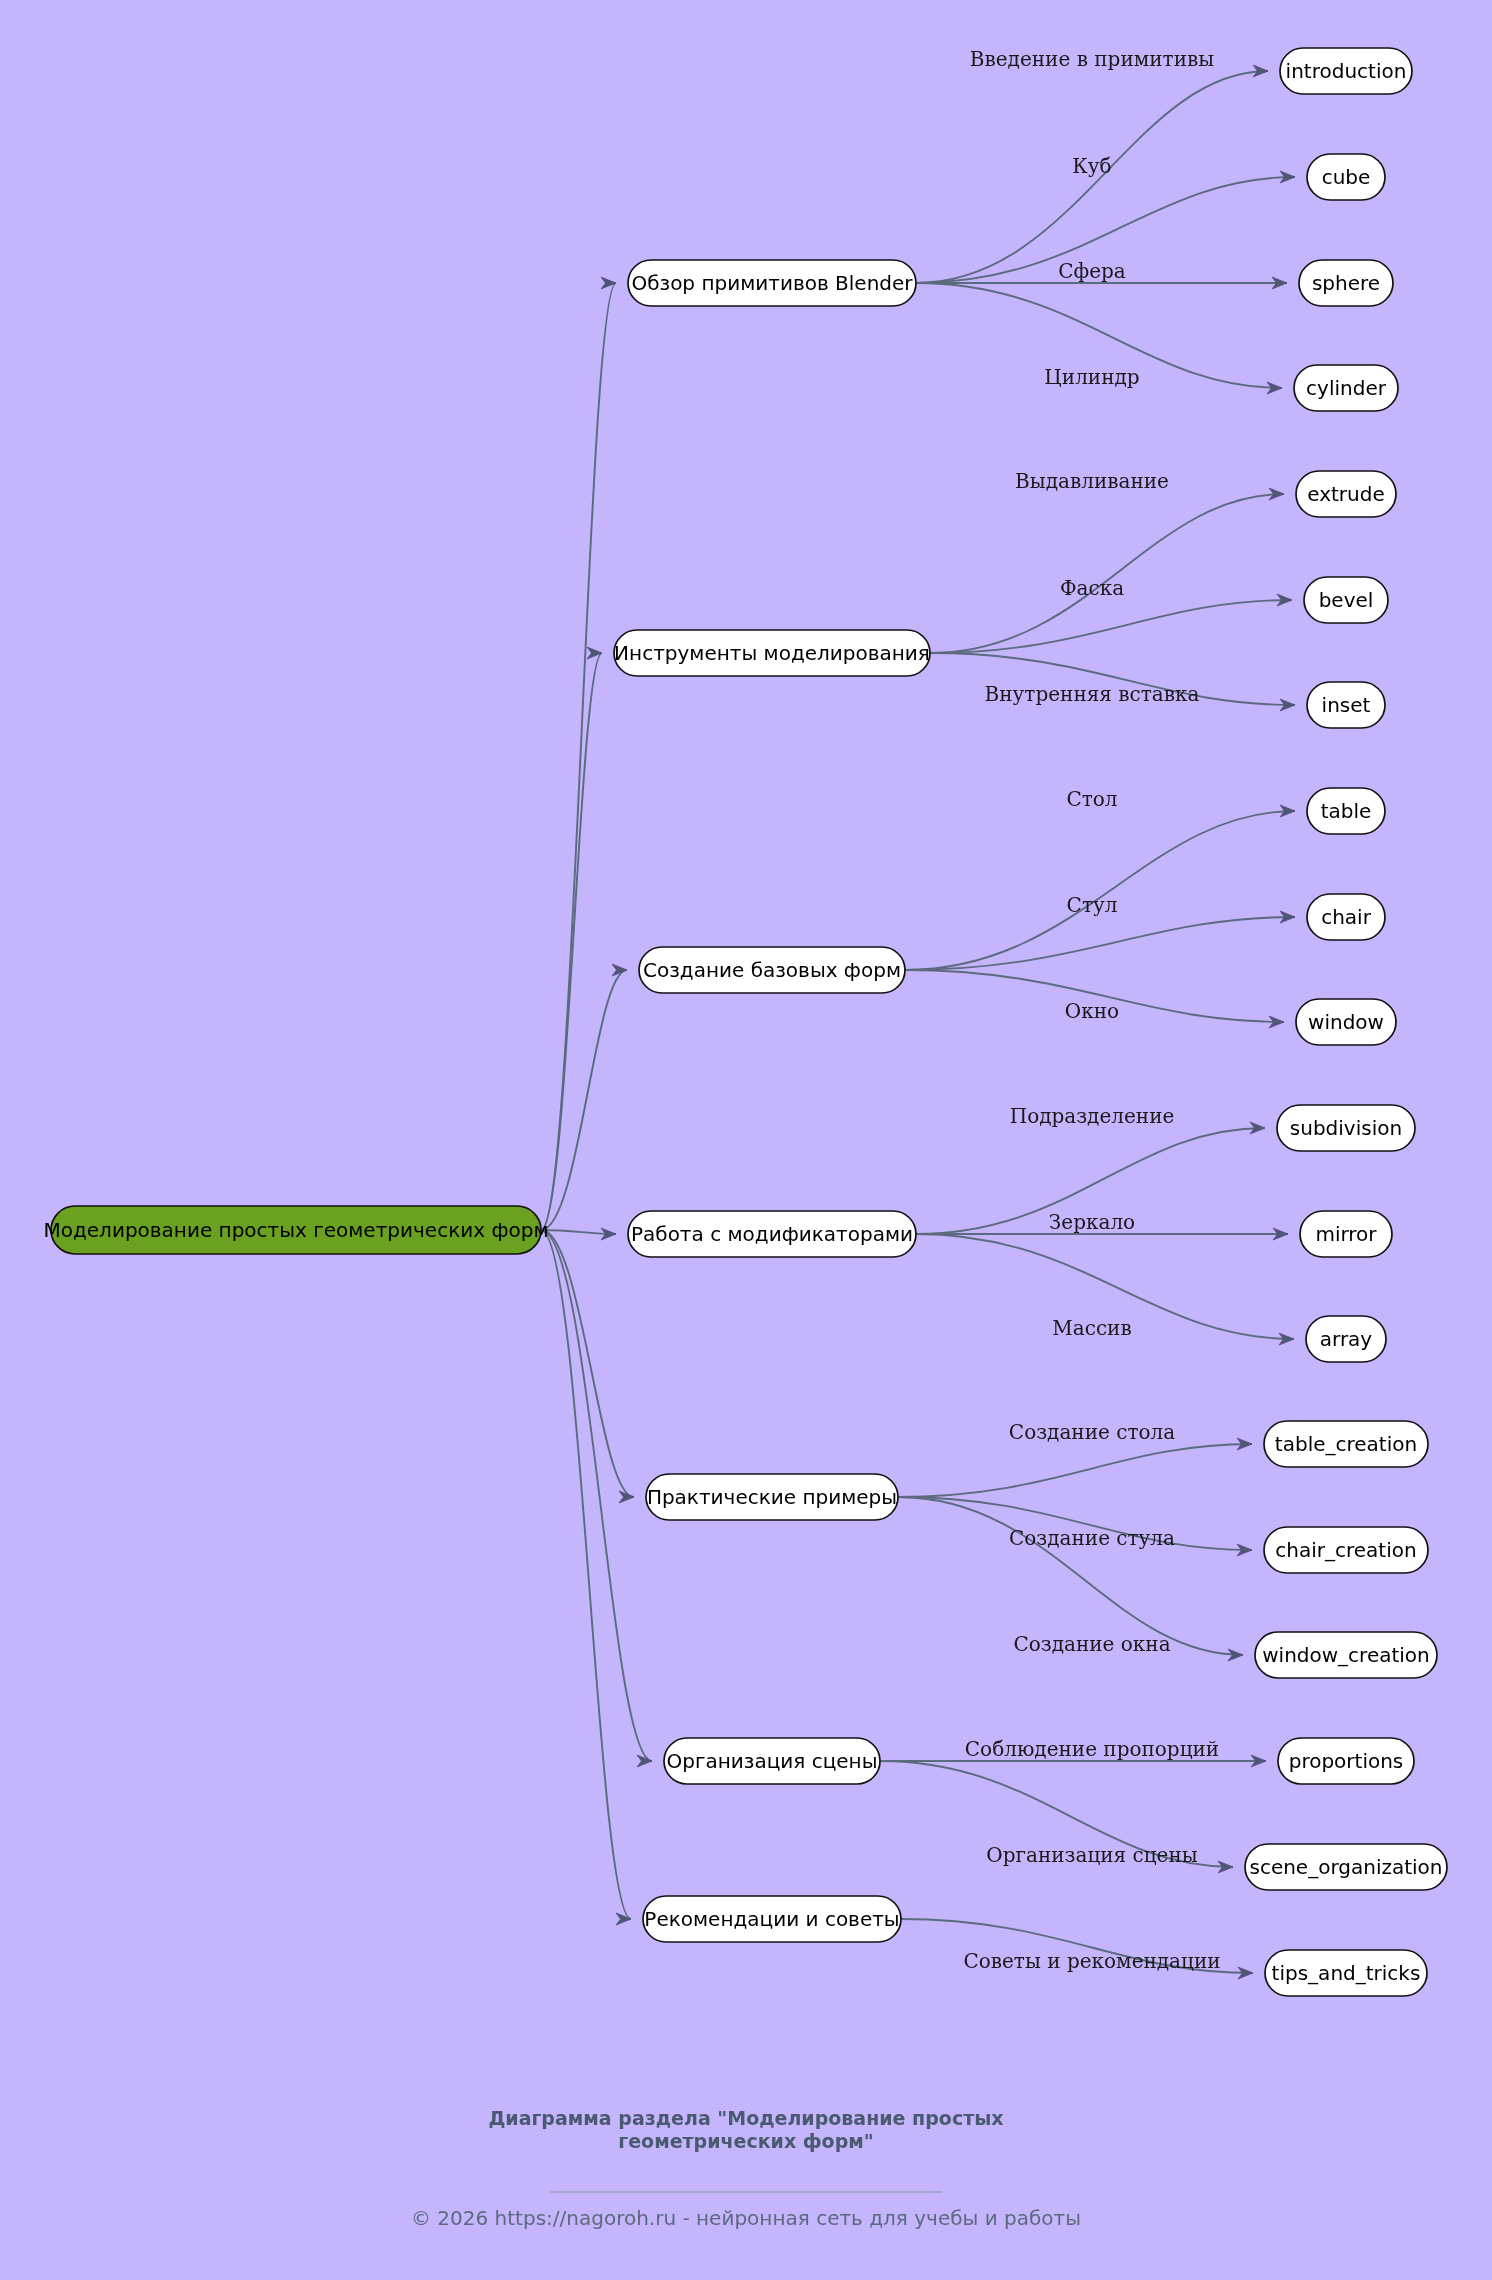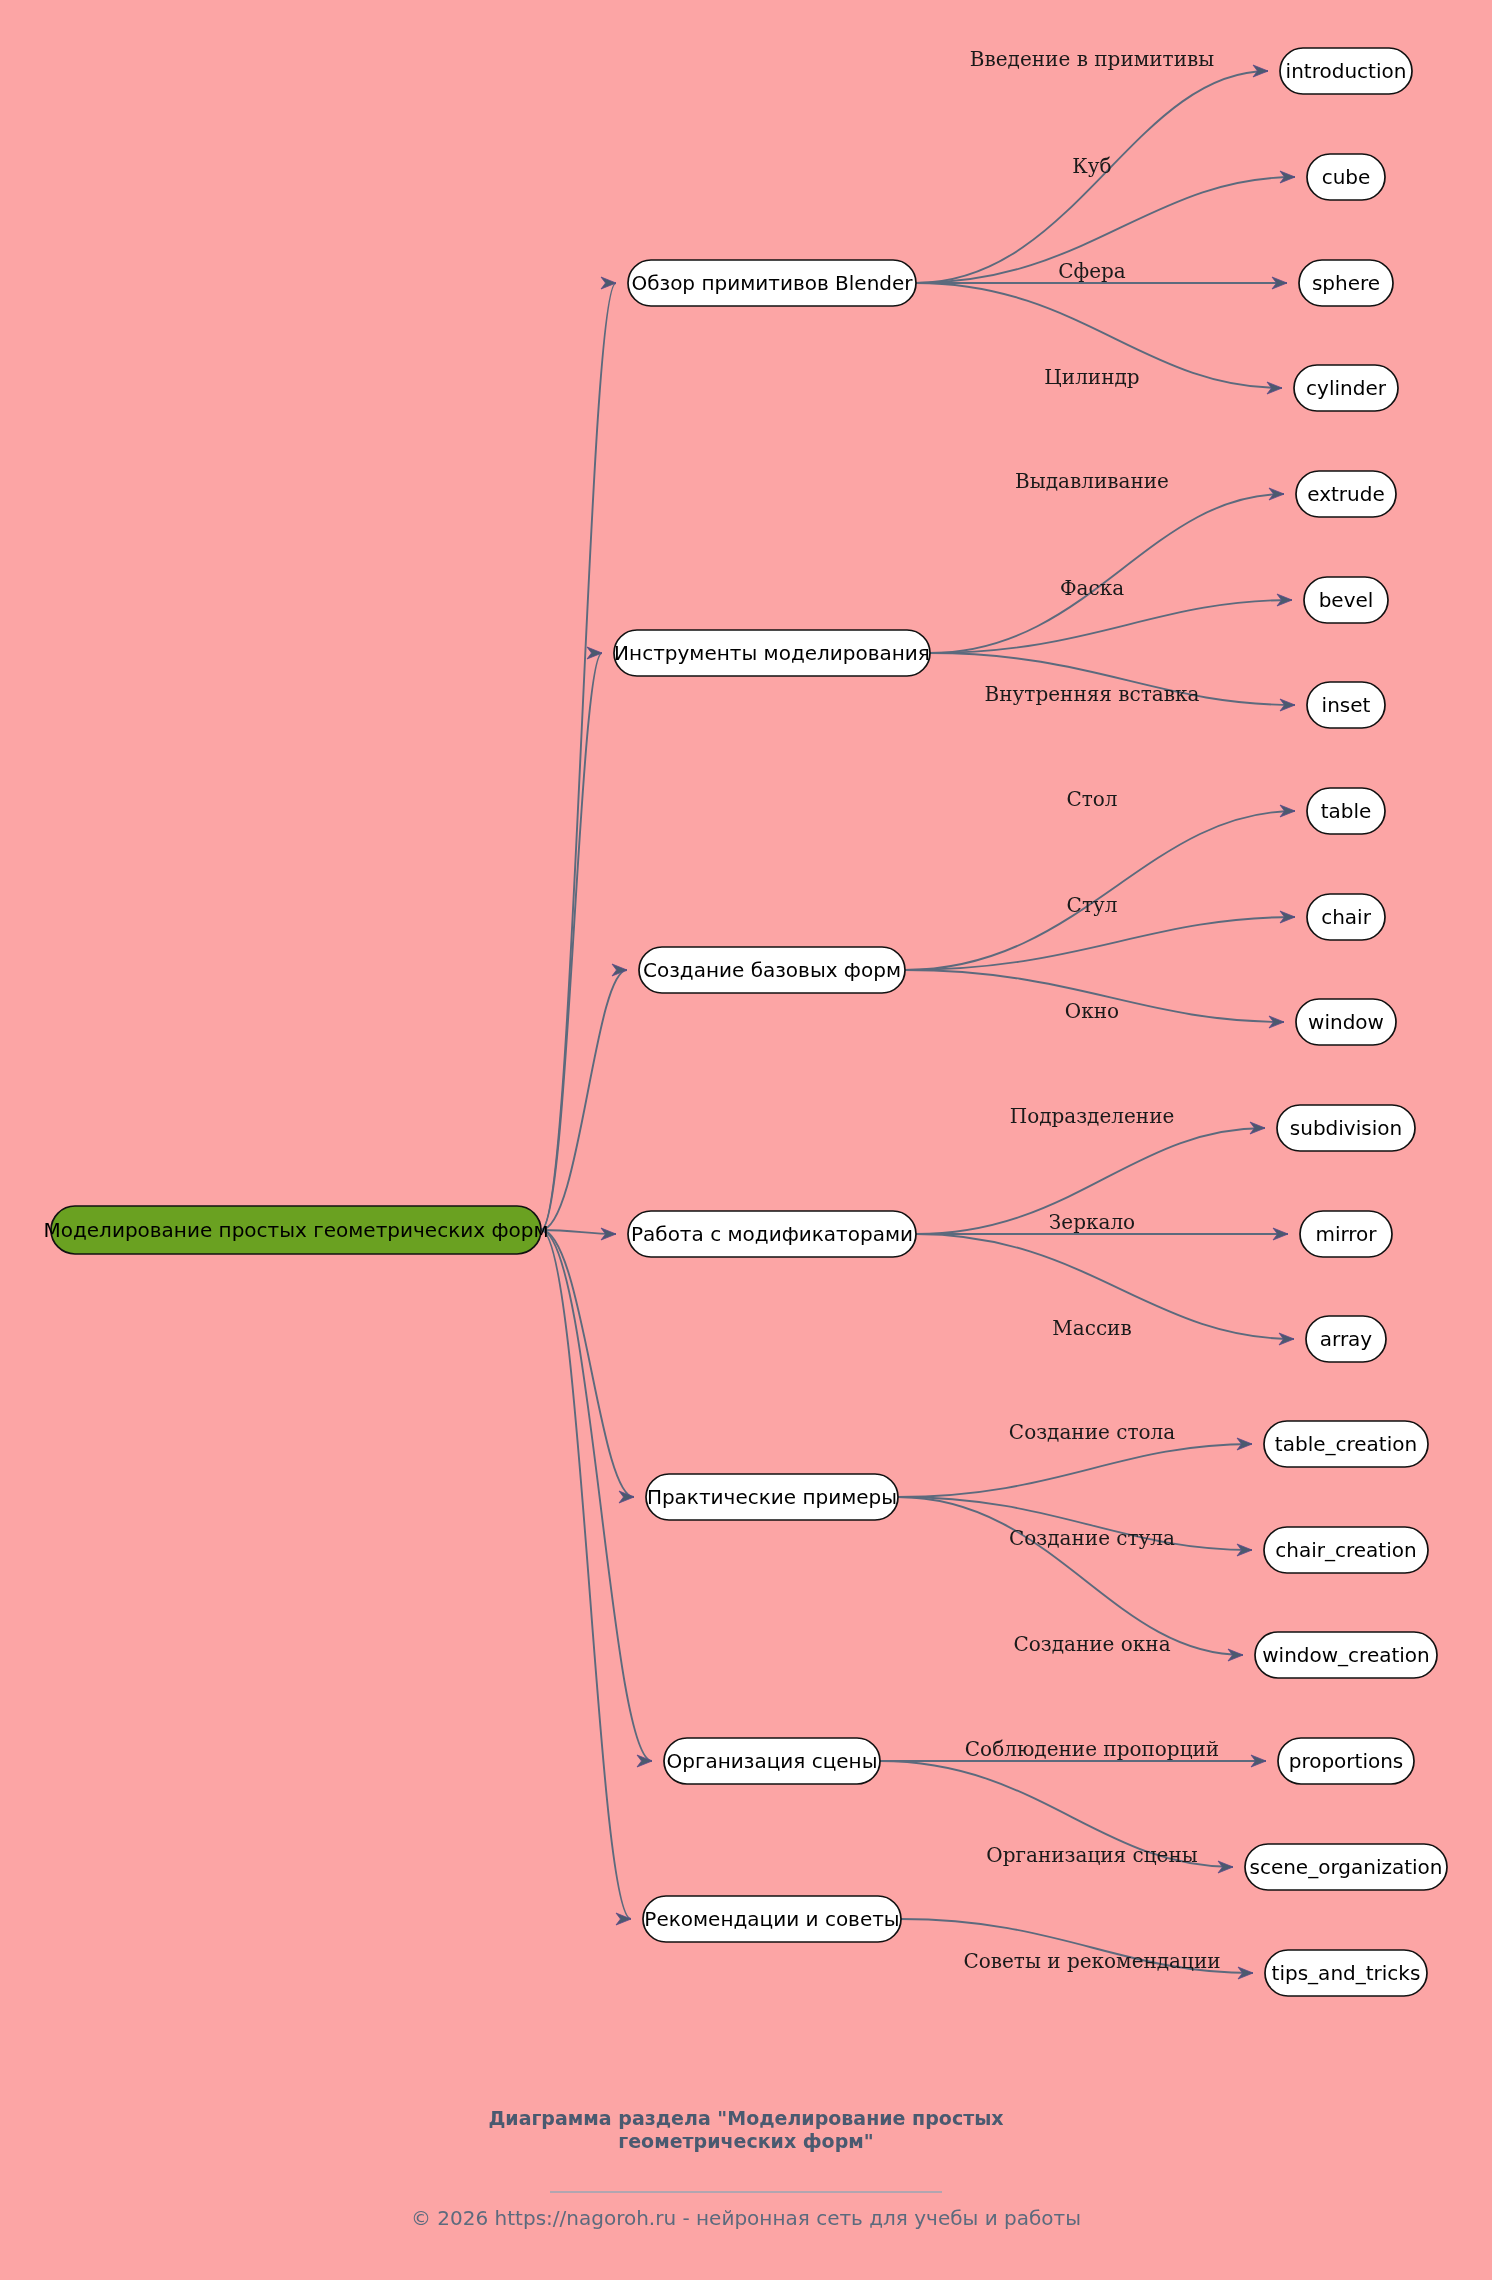--- a/index.html
+++ b/index.html
@@ -10,21 +10,21 @@
   body {
     width: 1492px;
     height: 2280px;
     font-family: "Liberation Sans", sans-serif;
     position: relative;
     overflow: hidden;
   }
   #diagram-root {
     position: absolute;
     inset: 0;
-    background: #fca5a5;
+    background: #c4b5fd;
   }
   svg#graph {
     display: block;
     width: 1492px;
     height: 2280px;
   }
   .edge-path {
     fill: none;
     stroke: #5c6a7d;
     stroke-width: 1.9;

